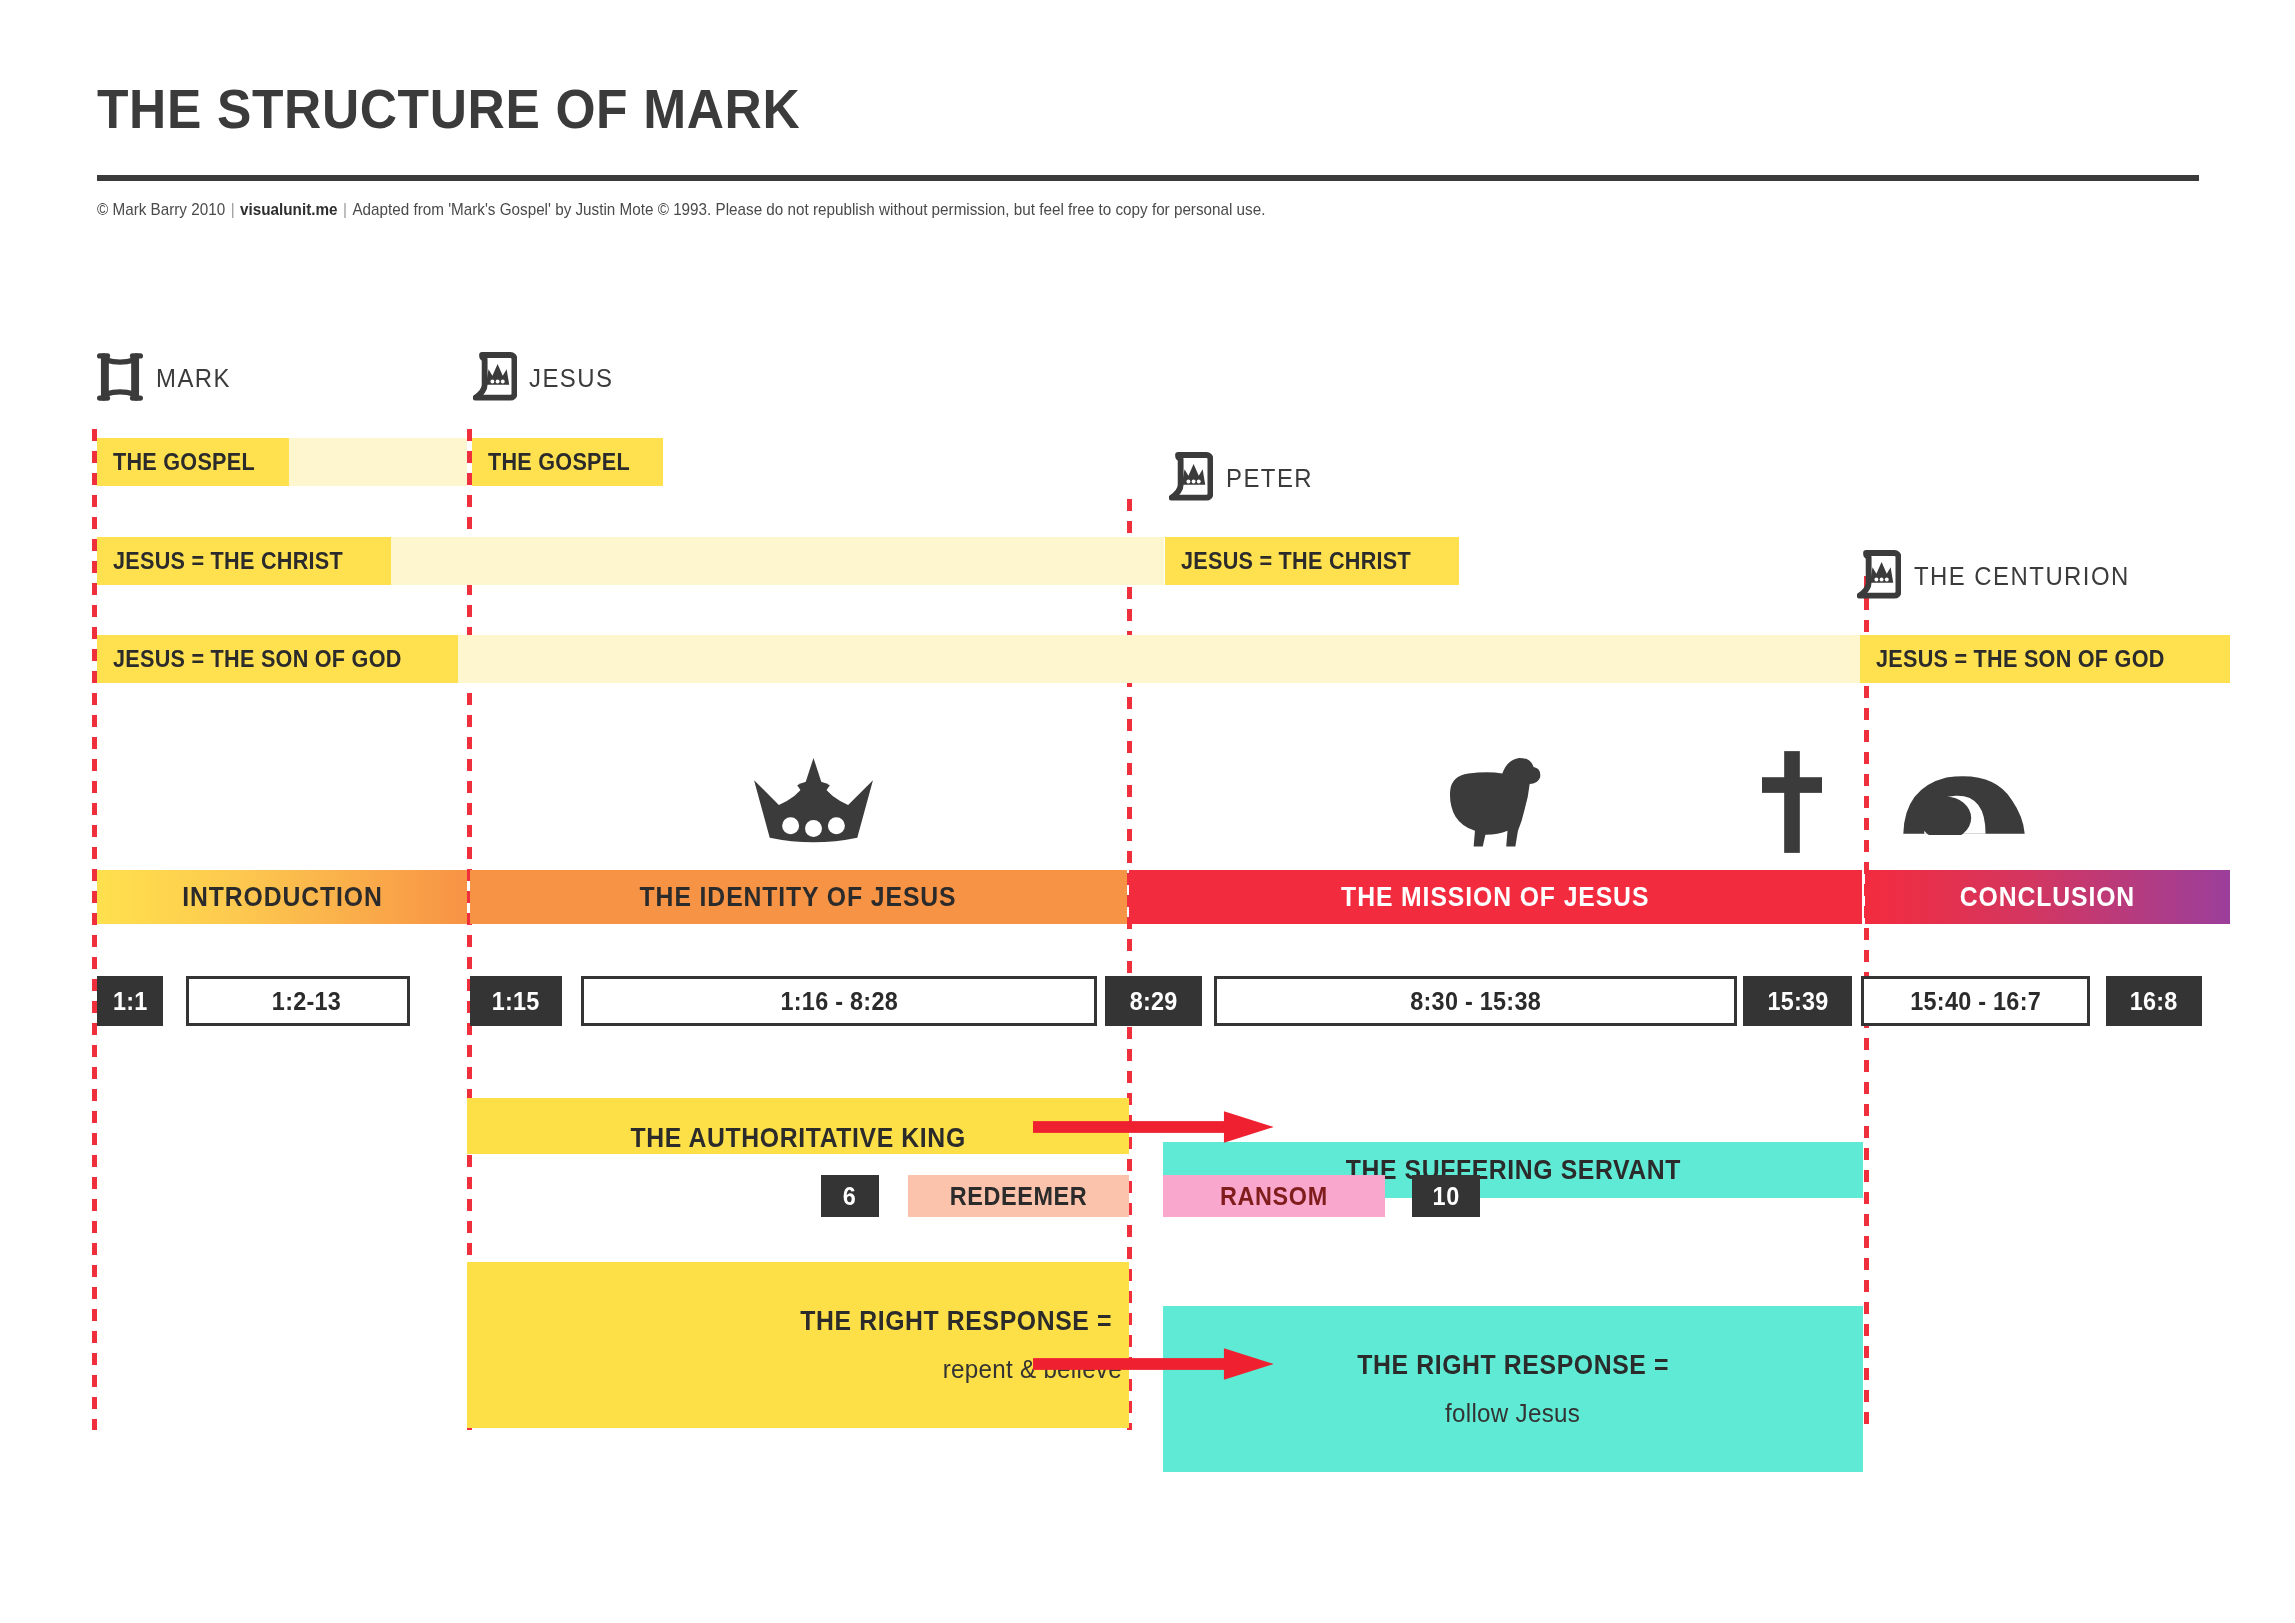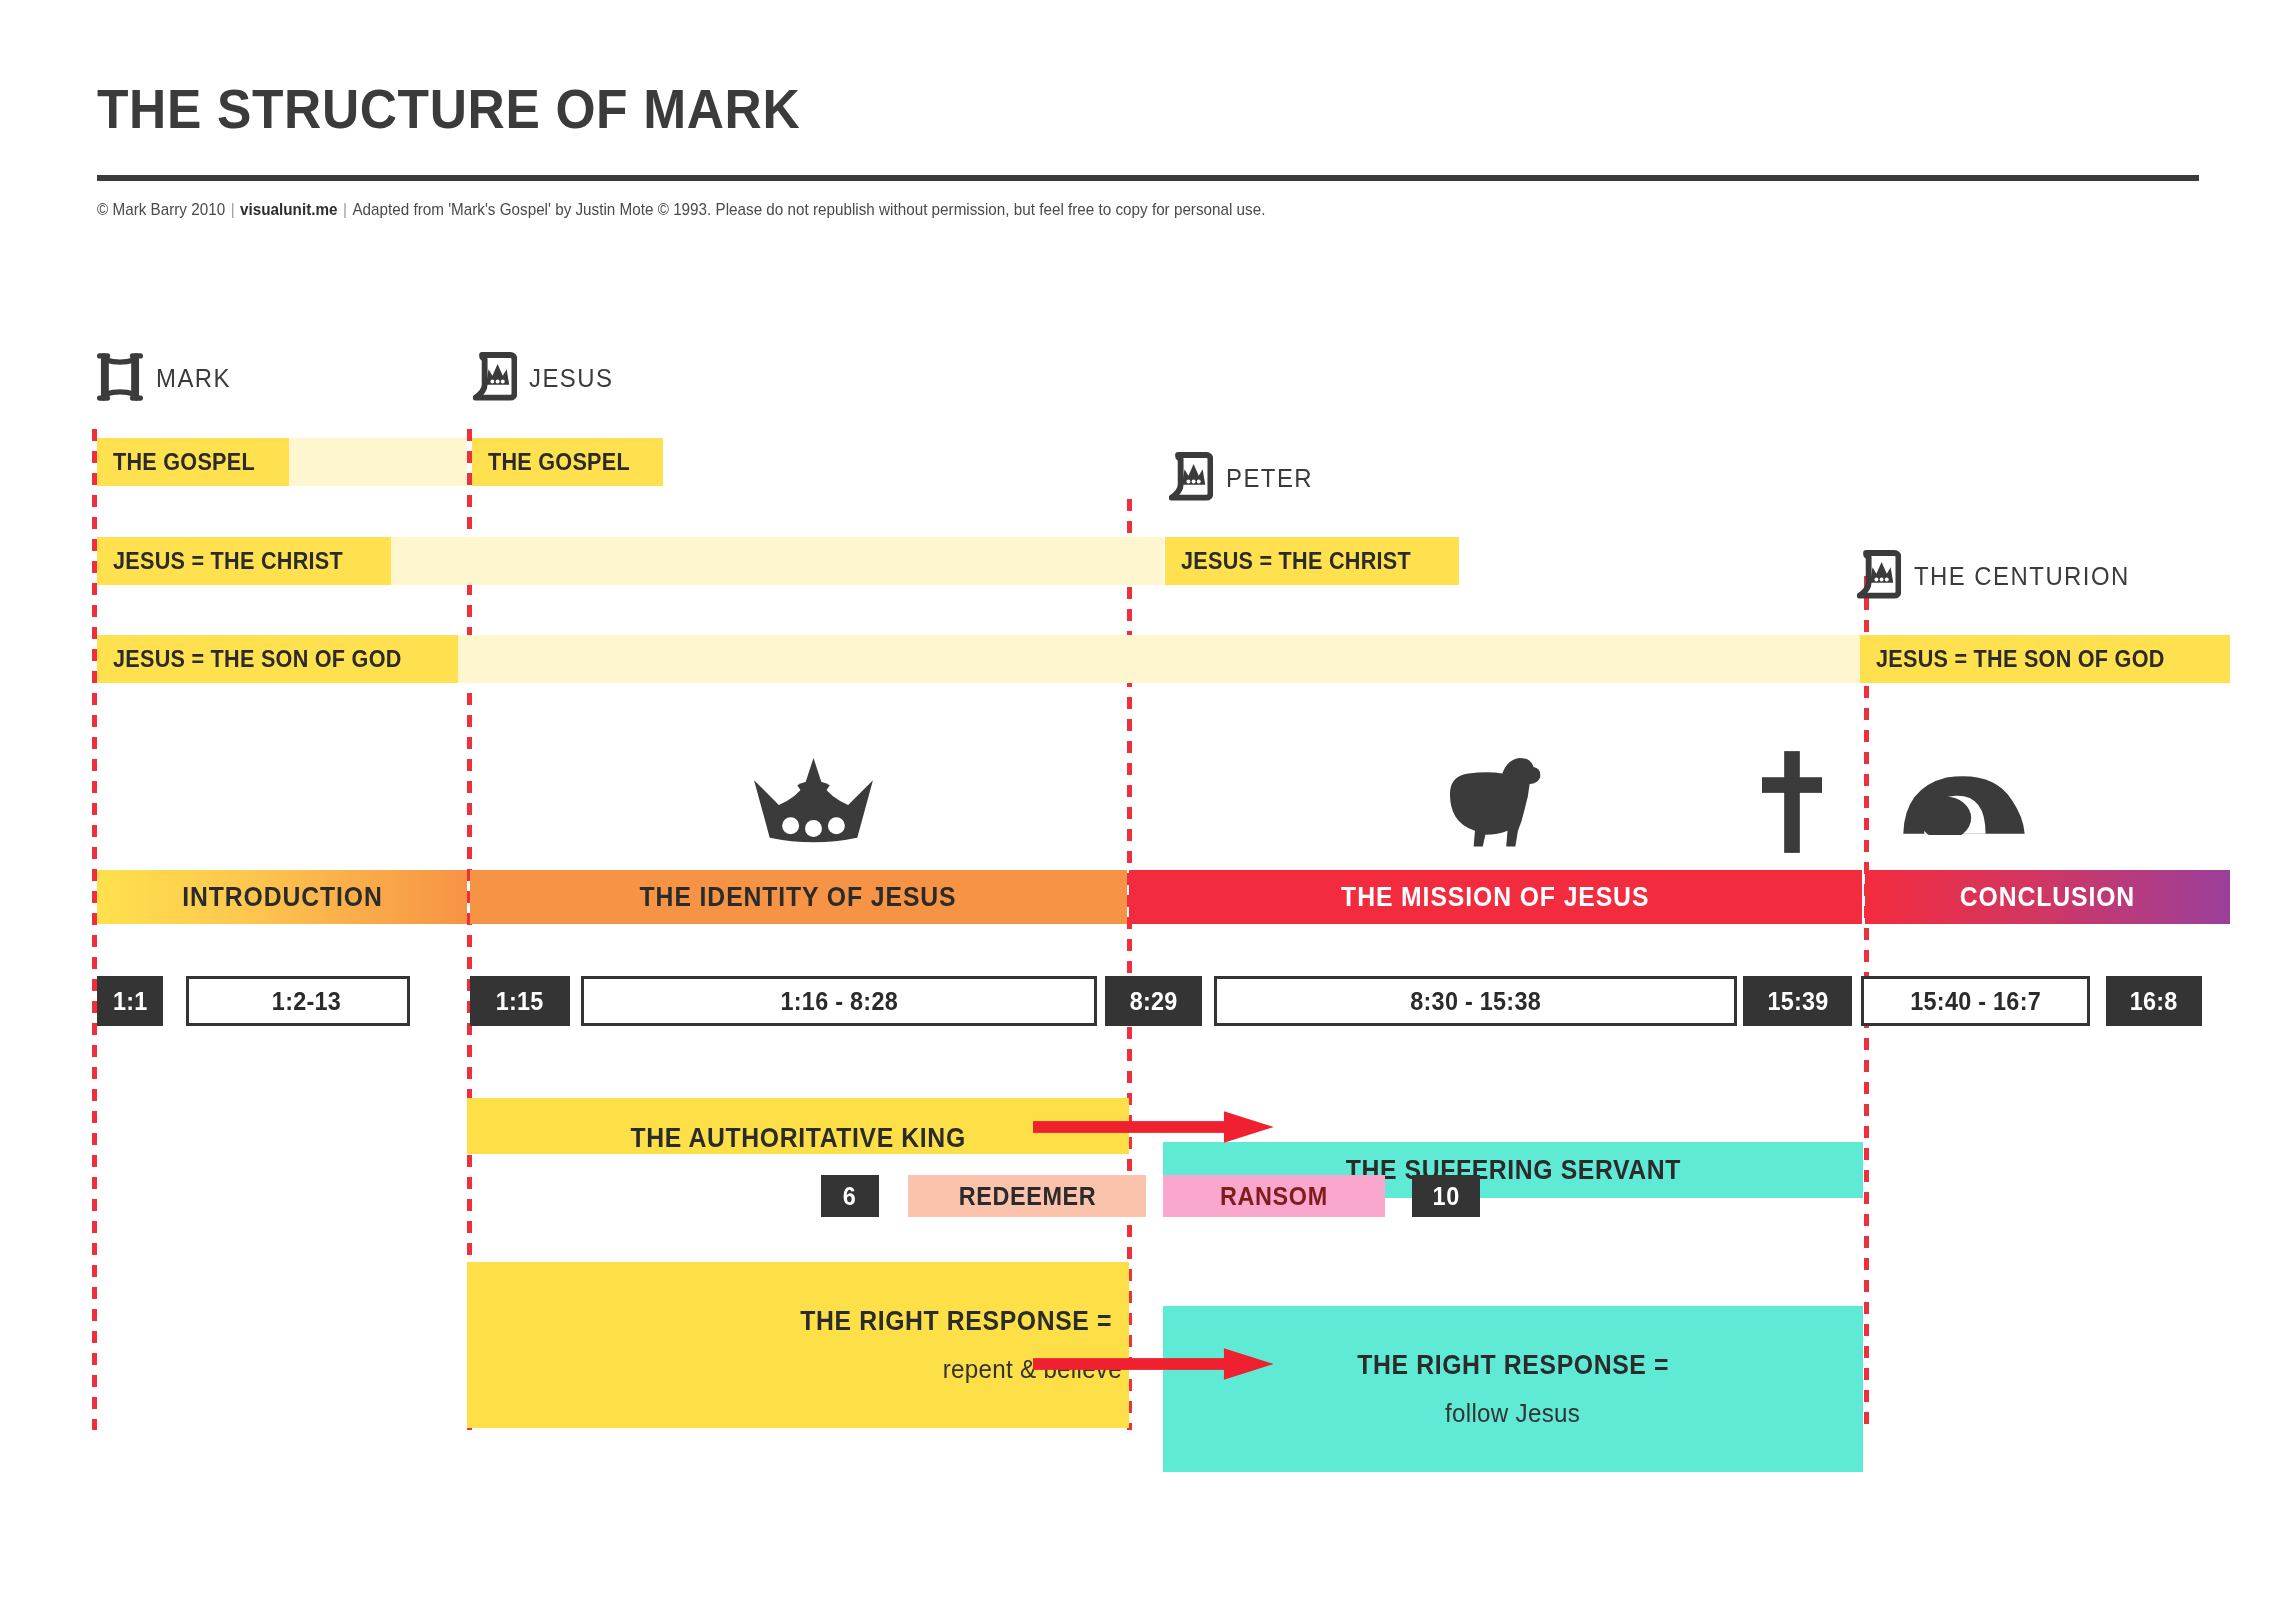--- a/index.html
+++ b/index.html
@@ -250,21 +250,21 @@
   <div class="abs section sec-conclusion" style="left:1865px;top:870px;width:365px;">
     <span>CONCLUSION</span>
   </div>
 
   <div class="abs chip chip-dark" style="left:97px;top:976px;width:66px;">
       <span>1:1</span>
     </div>
   <div class="abs chip chip-open" style="left:186px;top:976px;width:224px;padding-left:16px;">
       <span>1:2-13</span>
     </div>
-  <div class="abs chip chip-dark" style="left:470px;top:976px;width:100px;">
+  <div class="abs chip chip-dark" style="left:470px;top:976px;width:92px;">
       <span>1:15</span>
     </div>
   <div class="abs chip chip-open" style="left:581px;top:976px;width:516px;">
       <span>1:16 - 8:28</span>
     </div>
   <div class="abs chip chip-dark" style="left:1105px;top:976px;width:97px;">
       <span>8:29</span>
     </div>
   <div class="abs chip chip-open" style="left:1214px;top:976px;width:523px;">
       <span>8:30 - 15:38</span>
@@ -288,21 +288,21 @@
   <div class="abs arrow-wrap" style="left:1033px;top:1110px;">
     <svg width="242" height="34" viewBox="0 0 370 52">
       <rect x="0" y="17" width="300" height="18" fill="#ef2030"></rect>
       <path d="M292 2 L368 26 L292 50 Z" fill="#ef2030"></path>
     </svg>
   </div>
 
   <div class="abs minichip mc-dark" style="left:821px;top:1175px;width:58px;">
       <span>6</span>
     </div>
-  <div class="abs minichip mc-salmon" style="left:908px;top:1175px;width:238px;justify-content:center;">
+  <div class="abs minichip mc-salmon" style="left:908px;top:1175px;width:221px;justify-content:center;">
       <span>REDEEMER</span>
     </div>
   <div class="abs minichip mc-pink" style="left:1163px;top:1175px;width:222px;">
       <span>RANSOM</span>
     </div>
   <div class="abs minichip mc-dark" style="left:1412px;top:1175px;width:68px;">
       <span>10</span>
     </div>
 
   <div class="abs theme theme-salmon stackblk" style="left:467px;top:1262px;width:662px;height:166px;">

